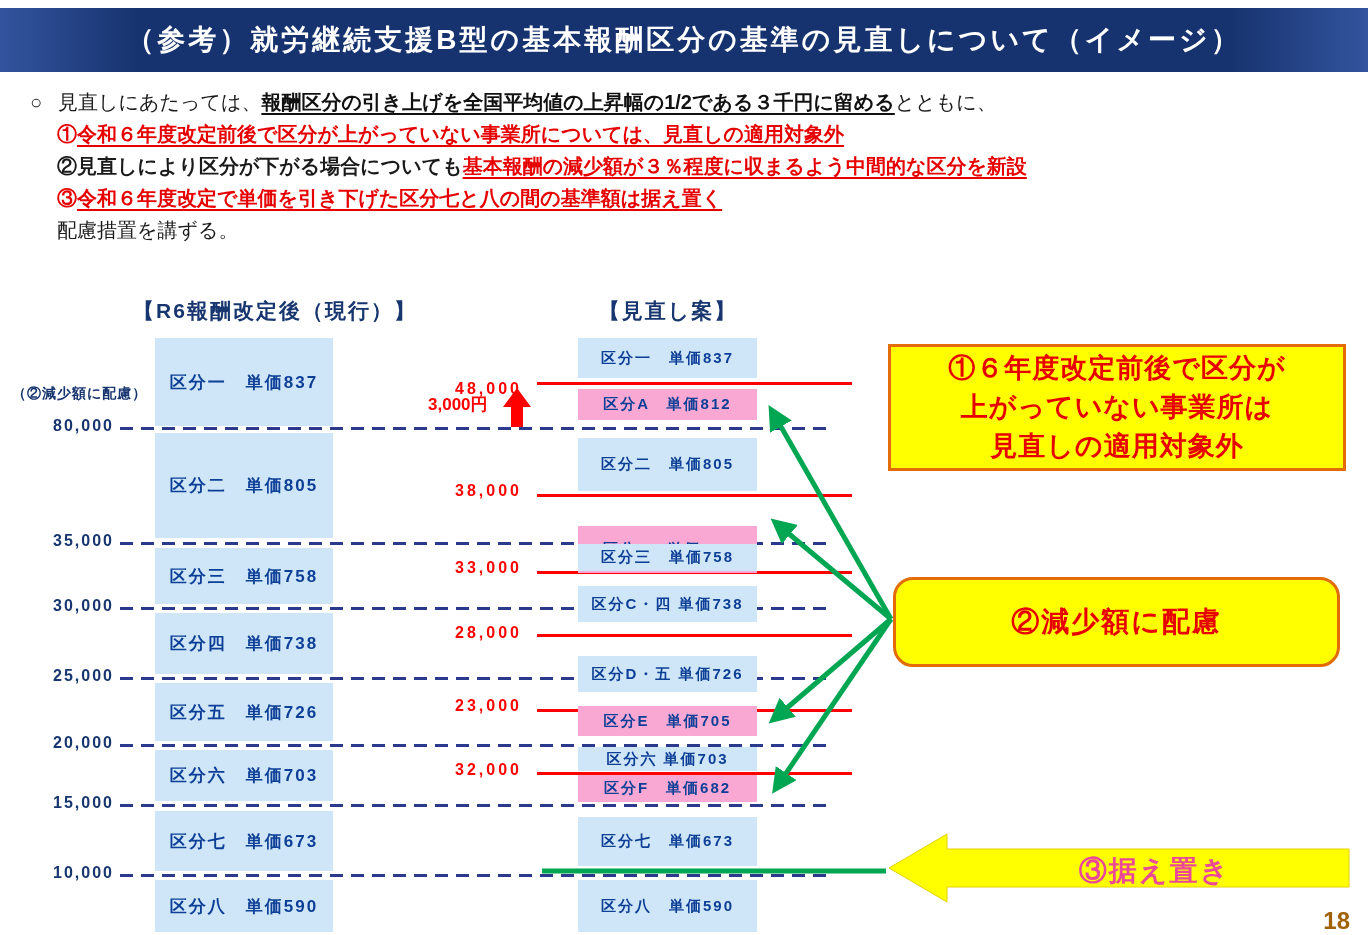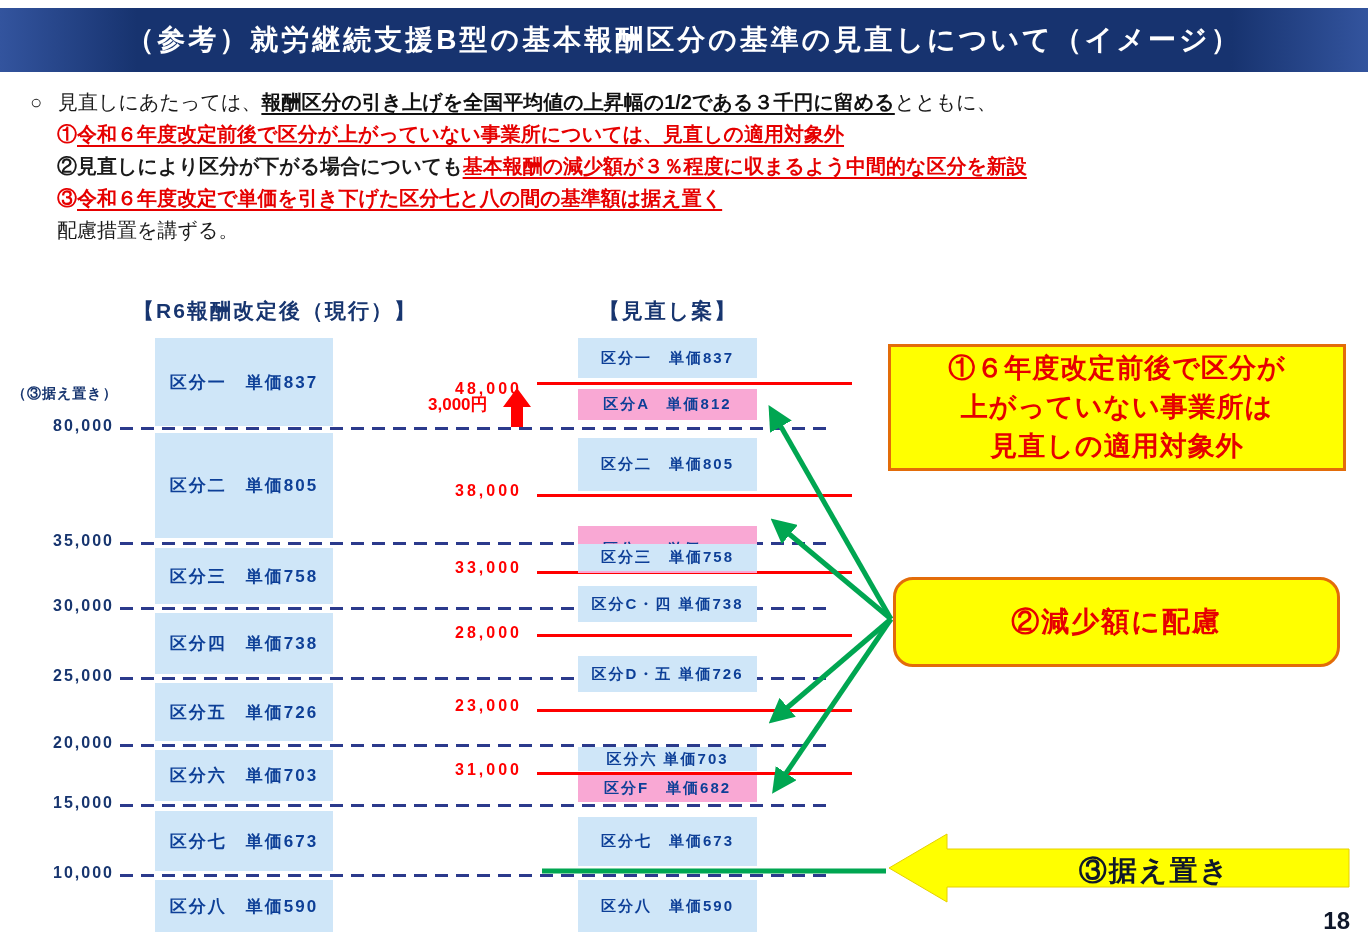--- a/index.html
+++ b/index.html
@@ -60,26 +60,26 @@
     color:#e60000; font-size:27px; font-weight:700; line-height:39px; letter-spacing:1px; text-align:center;
   }
   .callout2 {
     position:absolute; left:893px; top:577px; width:447px; height:90px;
     background:#ffff00; border:3px solid #e36c09; border-radius:20px; z-index:4;
     display:flex; align-items:center; justify-content:center;
     color:#e60000; font-size:28px; font-weight:700; letter-spacing:2px;
   }
   .callout3-text {
     position:absolute; left:960px; top:852px; width:389px; z-index:7; text-align:center;
-    color:#0f172a; font-size:28px; font-weight:700; letter-spacing:2px;
+    color:#ec4899; font-size:28px; font-weight:700; letter-spacing:2px;
   }
 
   .overlay { position:absolute; left:0; top:0; width:1368px; height:935px; z-index:6; pointer-events:none; }
 
-  .pagenum { position:absolute; right:18px; bottom:0px; font-size:24px; color:#0f172a; font-weight:600; }
+  .pagenum { position:absolute; right:18px; bottom:0px; font-size:24px; color:#a16207; font-weight:600; }
 </style>
 </head>
 <body>
 
 <div class="page">
 
   <header class="titlebar">
     <h1>（参考）就労継続支援B型の基本報酬区分の基準の見直しについて（イメージ）</h1>
   </header>
 
@@ -96,21 +96,21 @@
     <div class="indent">
       <span class="red-n">③</span><span class="red-u">令和６年度改定で単価を引き下げた区分七と八の間の基準額は据え置く</span>
     </div>
     <div class="indent">配慮措置を講ずる。</div>
   </div>
 
 
   <div class="coltitle left">【R6報酬改定後（現行）】</div>
   <div class="coltitle right">【見直し案】</div>
 
-  <div class="yaxis-label">（③据え置き）</div>
+  <div class="yaxis-label">（②減少額に配慮）</div>
   <div class="tick" style="top:417px">80,000</div>
   <div class="tick" style="top:532px">35,000</div>
   <div class="tick" style="top:597px">30,000</div>
   <div class="tick" style="top:667px">25,000</div>
   <div class="tick" style="top:734px">20,000</div>
   <div class="tick" style="top:794px">15,000</div>
   <div class="tick" style="top:864px">10,000</div>
 
   <div class="dash" style="top:427px"></div>
   <div class="dash" style="top:542px"></div>
@@ -125,21 +125,21 @@
   <div class="redline" style="top:571px"></div>
   <div class="redline" style="top:634px"></div>
   <div class="redline" style="top:709px"></div>
   <div class="redline" style="top:772px"></div>
 
   <div class="rlabel" style="top:380px">48,000</div>
   <div class="rlabel" style="top:482px">38,000</div>
   <div class="rlabel" style="top:559px">33,000</div>
   <div class="rlabel" style="top:624px">28,000</div>
   <div class="rlabel" style="top:697px">23,000</div>
-  <div class="rlabel" style="top:761px">31,000</div>
+  <div class="rlabel" style="top:761px">32,000</div>
 
   <div class="increase">3,000円</div>
 
   <div class="cbox" style="top:338px;height:88px">
       <span>区分一　単価837</span>
     </div>
   <div class="cbox" style="top:433px;height:105px">
       <span>区分二　単価805</span>
     </div>
   <div class="cbox" style="top:548px;height:56px">
@@ -174,20 +174,23 @@
       <span>区分B　単価781</span>
     </div>
   <div class="pbox" style="top:544px;height:27px">
       <span>区分三　単価758</span>
     </div>
   <div class="pbox" style="top:586px;height:36px">
       <span>区分C・四 単価738</span>
     </div>
   <div class="pbox" style="top:656px;height:36px">
       <span>区分D・五 単価726</span>
+    </div>
+  <div class="pbox ybox" style="top:706px;height:30px">
+      <span>区分E　単価705</span>
     </div>
   <div class="pbox" style="top:747px;height:24px">
       <span>区分六 単価703</span>
     </div>
   <div class="pbox ybox" style="top:775px;height:27px">
       <span>区分F　単価682</span>
     </div>
   <div class="pbox" style="top:817px;height:49px">
       <span>区分七　単価673</span>
     </div>

